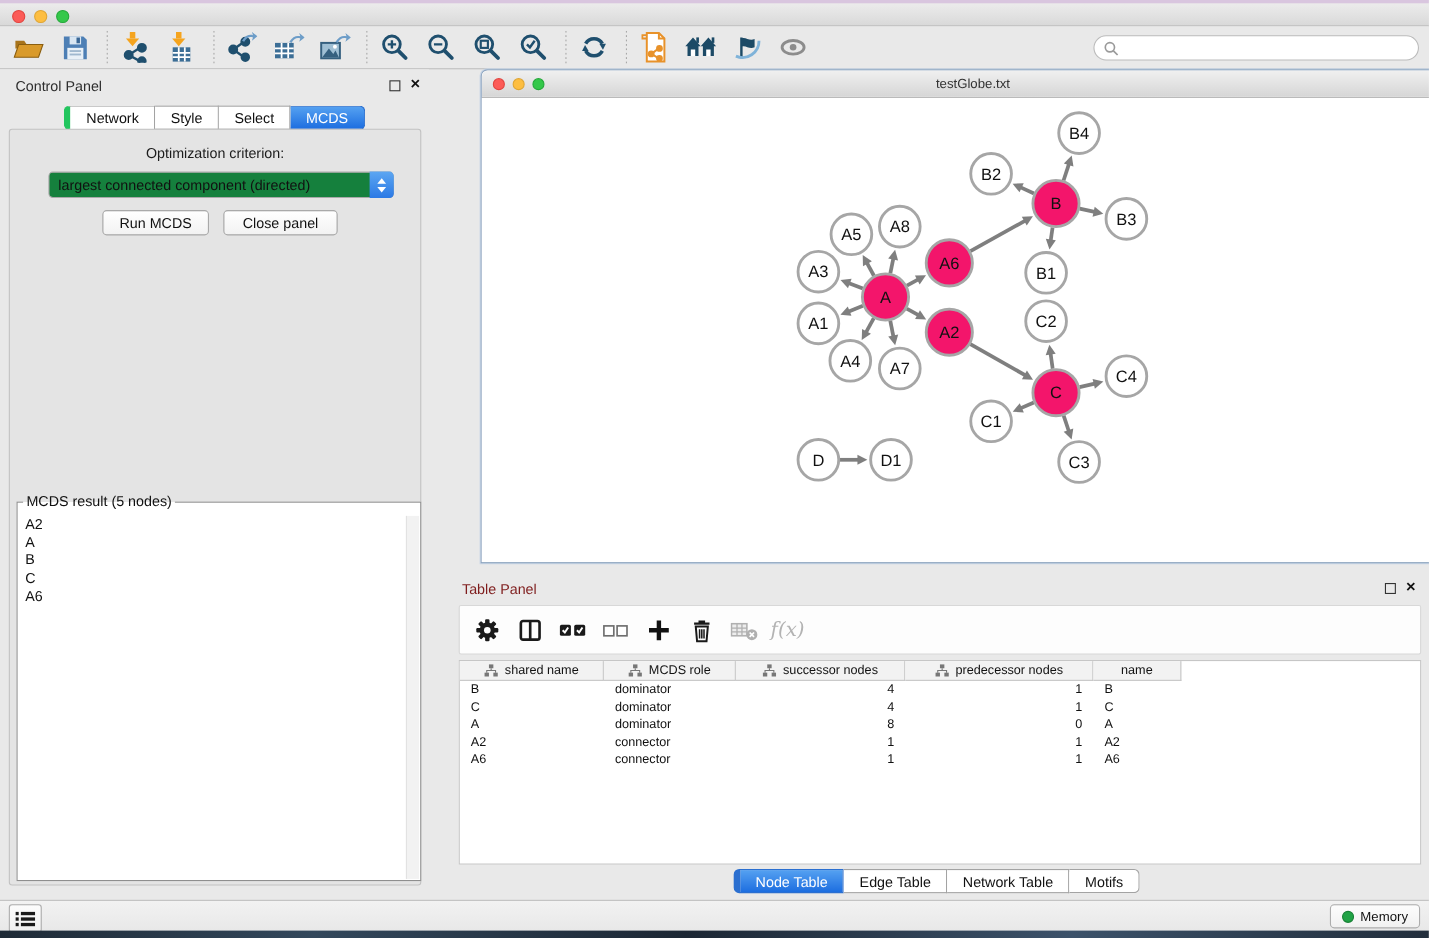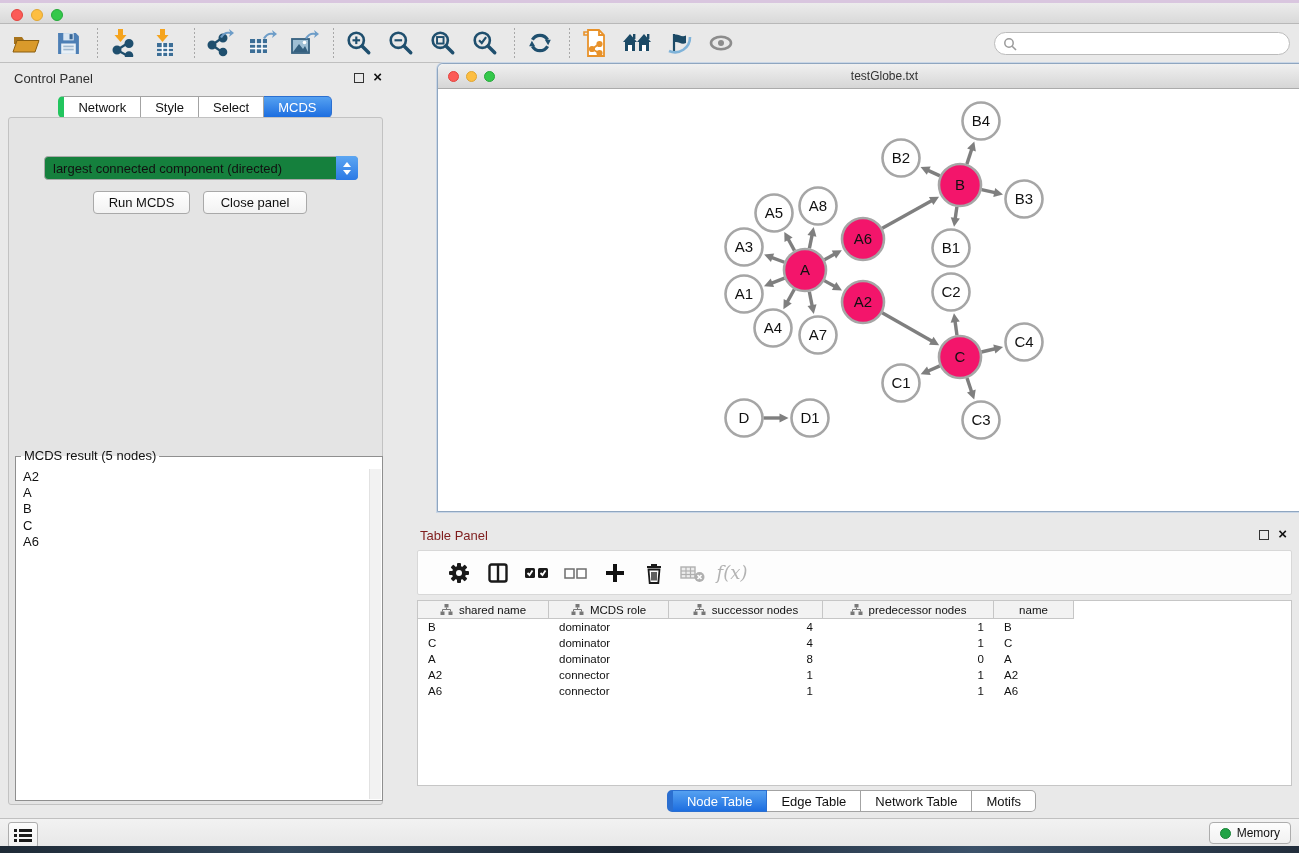--- a/index.html
+++ b/index.html
@@ -89,21 +89,21 @@
   .net-canvas { position:absolute; top:25px; left:0; width:893px; height:422px; background:#FFF; }
   .resize-grip { position:absolute; right:1px; bottom:1px; width:14px; height:14px;
     background:repeating-linear-gradient(135deg, transparent 0 3px, #ABABAB 3px 4px); }
 
   
   .table-panel { position:absolute; left:0; top:457px; width:895px; height:298px; background:#E9E9E9; }
   .tp-title { position:absolute; left:16px; top:8px; font-size:13px; color:#7f1d1d; }
   .tp-float { right:30px; top:10px; } .tp-close { right:12px; top:5px; }
   .tp-toolbar { position:absolute; left:13px; top:30px; width:875px; height:45px;
     background:#FDFDFD; border:1px solid #D8D8D8; border-radius:2px;
-    display:flex; align-items:center; padding-left:24px; }
+    display:flex; align-items:center; padding-left:8px; }
   .tp-icon { width:34px; height:30px; display:flex; align-items:center; justify-content:center; margin-right:5px; }
   .fx { font-family:"DejaVu Serif", serif; font-style:italic; font-size:18px; color:#B3B3B3; }
 
   .data-table { position:absolute; left:13px; top:80px; width:875px; height:186px;
     background:#FFF; border:1px solid #C6C6C6; }
   .dt-header { position:absolute; top:0; left:0; height:18px; display:flex; }
   .dt-hcell { height:18px; background:#F2F2F2; border-right:1px solid #C6C6C6; border-bottom:1px solid #C6C6C6;
     display:flex; align-items:center; justify-content:center; gap:6px; font-size:11.5px; color:#111; }
   .dt-body { position:absolute; top:18px; left:0; right:0; }
   .dt-row { display:flex; height:16px; }
@@ -317,20 +317,21 @@
         <div class="close-icon cp-close">×</div>
       </div>
       <div class="tabs-row" id="cp-tabs">
           <div class="tab">Network</div>
           <div class="tab">Style</div>
           <div class="tab">Select</div>
           <div class="tab active">MCDS</div>
         </div>
 
       <div class="cp-content">
+        <div class="opt-label">Optimization criterion:</div>
         <div class="select-box">
           <span class="select-text">largest connected component (directed)</span>
           <span class="select-stepper">
             <span class="chev-up"></span>
               <span class="chev-down"></span>
           </span>
         </div>
         <div class="btn-row">
           <button class="cp-btn btn-run">Run MCDS</button>
           <button class="cp-btn btn-close">Close panel</button>

